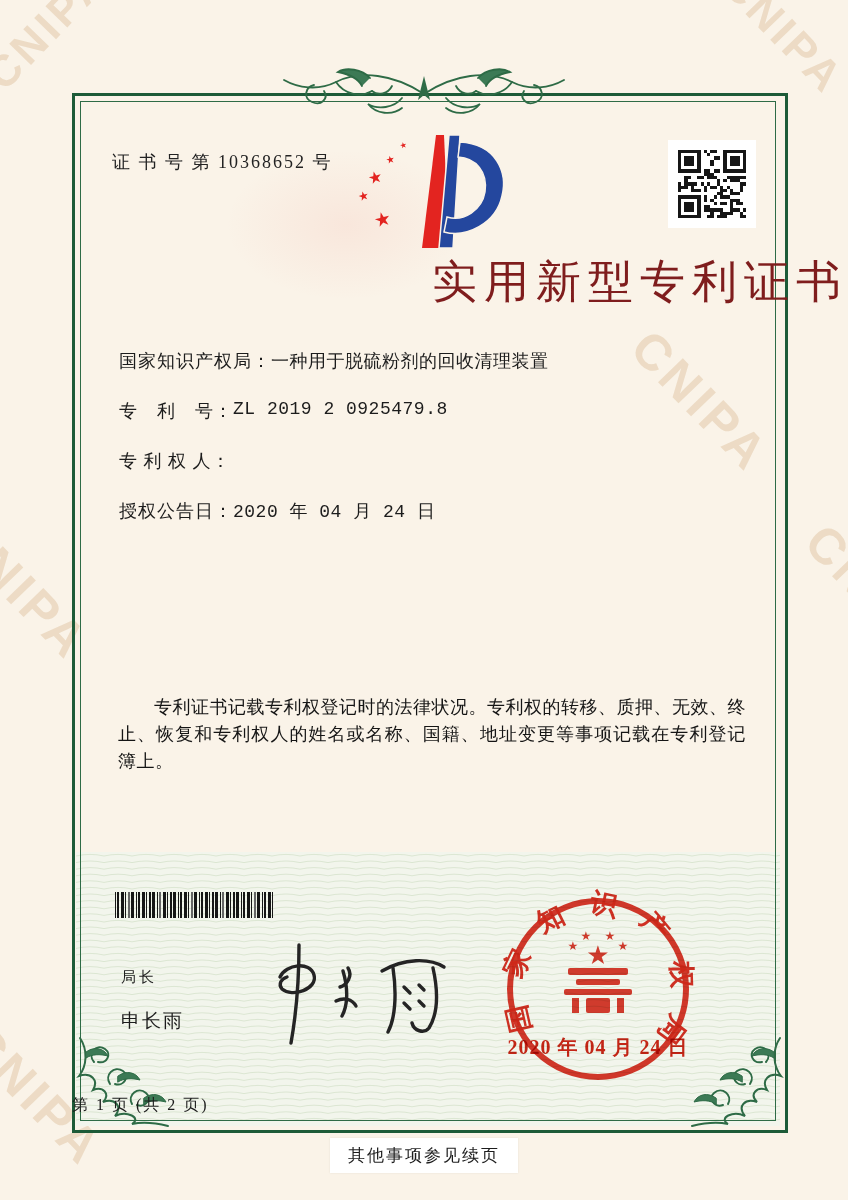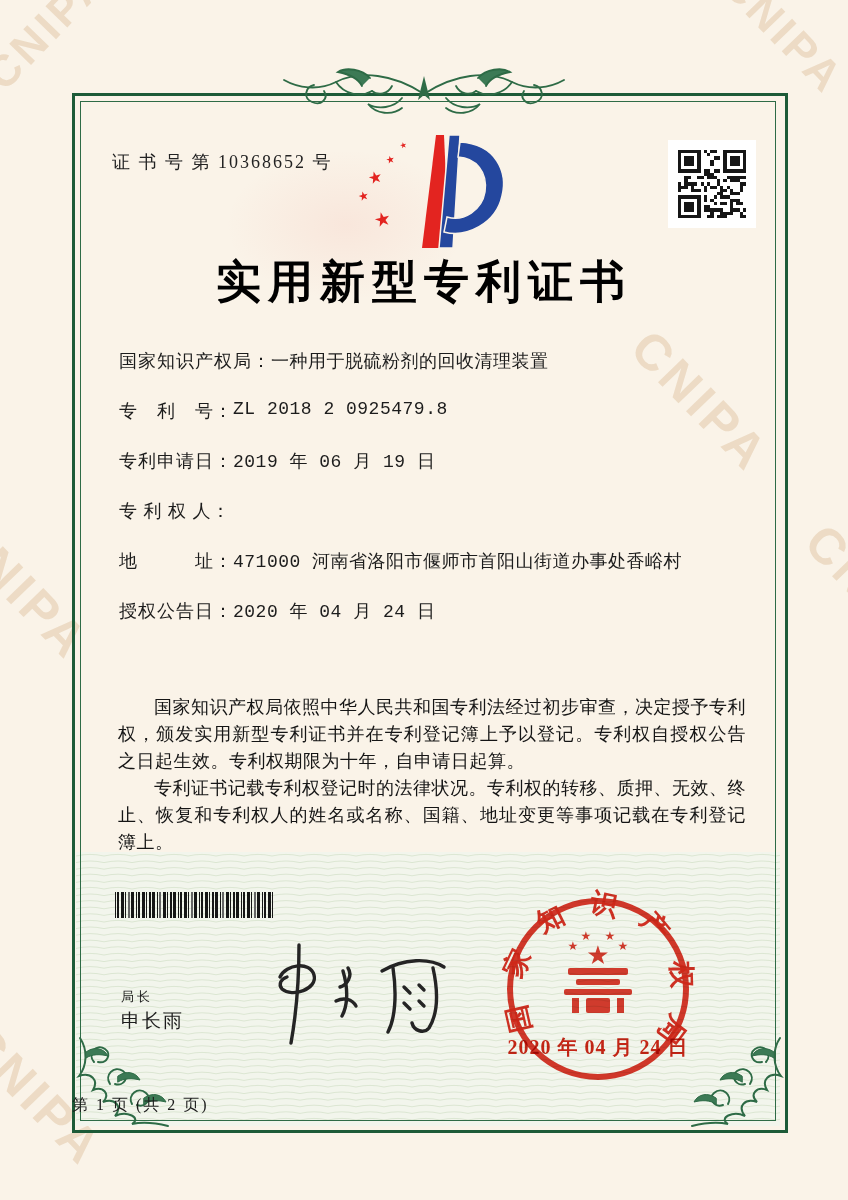--- a/index.html
+++ b/index.html
@@ -21,37 +21,37 @@
   .frame-inner{position:absolute;left:80px;top:101px;width:694px;height:1018px;border:1px solid #2e6b46;}
   
   .band{position:absolute;left:76px;top:852px;width:704px;height:274px;background:#f2f5ec;}
   .band svg{display:block;}
   
   .cert-no{position:absolute;left:112px;top:150px;font-size:18px;letter-spacing:2px;color:#222;}
   .logo{position:absolute;left:350px;top:130px;width:158px;height:126px;}
   .logo .star{position:absolute;color:#e32420;line-height:1;transform:rotate(-14deg);}
   .qr-box{position:absolute;left:668px;top:140px;width:88px;height:88px;background:#fff;
           display:flex;align-items:center;justify-content:center;}
-  .title{position:absolute;left:0;top:252px;width:100%;text-align:center;font-size:45px;
-         font-weight:bold;letter-spacing:7px;color:#000000;}
+  .title{position:absolute;left:0;top:252px;width:100%;text-align:right;font-size:45px;
+         font-weight:normal;letter-spacing:7px;color:#7f1d1d;}
   
   .fields{position:absolute;left:119px;top:349px;width:630px;font-size:18px;}
   .frow{display:flex;align-items:flex-start;height:50px;}
   .frow .lab{white-space:pre;letter-spacing:1px;}
   .frow .val{white-space:pre;letter-spacing:.5px;font-family:Liberation Mono, monospace;}
   .pair2{margin-left:42px;display:flex;}
   
   .paras{position:absolute;left:118px;top:694px;width:628px;font-size:18px;line-height:27px;
          text-align:justify;color:#151515;}
   .paras p{margin:0;text-indent:2em;letter-spacing:.5px;}
   
   .barcode{position:absolute;left:115px;top:892px;width:226px;height:26px;display:flex;align-items:stretch;}
   .barcode div{height:100%;}
   
-  .officer-title{position:absolute;left:121px;top:968px;font-size:13px;letter-spacing:3px;margin-top:20px;}
+  .officer-title{position:absolute;left:121px;top:968px;font-size:15px;letter-spacing:3px;}
   .officer-name{position:absolute;left:121px;top:1008px;font-size:19px;letter-spacing:2px;}
   .signature{position:absolute;left:252px;top:935px;z-index:4;}
   
   .seal{position:absolute;left:497px;top:888px;width:202px;height:204px;z-index:5;mix-blend-mode:multiply;}
   .seal-date{position:absolute;left:497px;top:1034px;width:202px;text-align:center;z-index:6;
              font-size:20px;color:#cf2717;letter-spacing:1px;font-weight:bold;mix-blend-mode:multiply;}
   
   .page-num{position:absolute;left:72px;top:1095px;width:710px;text-align:left;font-size:16px;
             letter-spacing:2px;z-index:3;}
   .cont-box{position:absolute;left:50%;top:1138px;transform:translateX(-50%);background:#fff;
@@ -302,41 +302,32 @@
 
   <div class="title">实用新型专利证书</div>
 
   <div class="fields">
     <div class="frow">
       <span class="lab">国家知识产权局：</span>
       <span class="val">一种用于脱硫粉剂的回收清理装置</span>
     </div>
     <div class="frow">
       <span class="lab">专　利　号：</span>
-      <span class="val">ZL 2018 2 0925479.8</span>
-    </div>
-    <div class="frow">
-      <span class="lab">专利申请日：</span>
-      <span class="val">2019 年 06 月 19 日</span>
+      <span class="val">ZL 2019 2 0925479.8</span>
     </div>
     <div class="frow">
       <span class="lab">专 利 权 人：</span>
-    </div>
-    <div class="frow">
-      <span class="lab">地　　　址：</span>
-      <span class="val">471000 河南省洛阳市偃师市首阳山街道办事处香峪村</span>
     </div>
     <div class="frow">
       <span class="lab">授权公告日：</span>
       <span class="val">2020 年 04 月 24 日</span>
     </div>
   </div>
 
   <div class="paras">
-    <p>国家知识产权局依照中华人民共和国专利法经过初步审查，决定授予专利权，颁发实用新型专利证书并在专利登记簿上予以登记。专利权自授权公告之日起生效。专利权期限为十年，自申请日起算。</p>
     <p>专利证书记载专利权登记时的法律状况。专利权的转移、质押、无效、终止、恢复和专利权人的姓名或名称、国籍、地址变更等事项记载在专利登记簿上。</p>
   </div>
 
   <div class="barcode" id="barcode">
       <div style="width: 1px; background: rgb(22, 22, 22); margin-right: 1px;"></div>
       <div style="width: 2px; background: rgb(22, 22, 22); margin-right: 2px;"></div>
       <div style="width: 3px; background: rgb(22, 22, 22); margin-right: 1px;"></div>
       <div style="width: 1px; background: rgb(22, 22, 22); margin-right: 2px;"></div>
       <div style="width: 2px; background: rgb(102, 102, 102); margin-right: 1px;"></div>
       <div style="width: 3px; background: rgb(22, 22, 22); margin-right: 2px;"></div>
@@ -415,14 +406,15 @@
       <rect x="79" y="91" width="44" height="6" rx="2"></rect>
       <rect x="67" y="101" width="68" height="6" rx="2"></rect>
       <rect x="75" y="110" width="7" height="15"></rect>
       <rect x="120" y="110" width="7" height="15"></rect>
       <rect x="89" y="110" width="24" height="15" rx="2"></rect>
     </g>
   </svg>
   <div class="seal-date">2020 年 04 月 24 日</div>
 
   <div class="page-num">第 1 页 (共 2 页)</div>
+  <div class="cont-box">其他事项参见续页</div>
 
 </div>
 
 </body></html>

